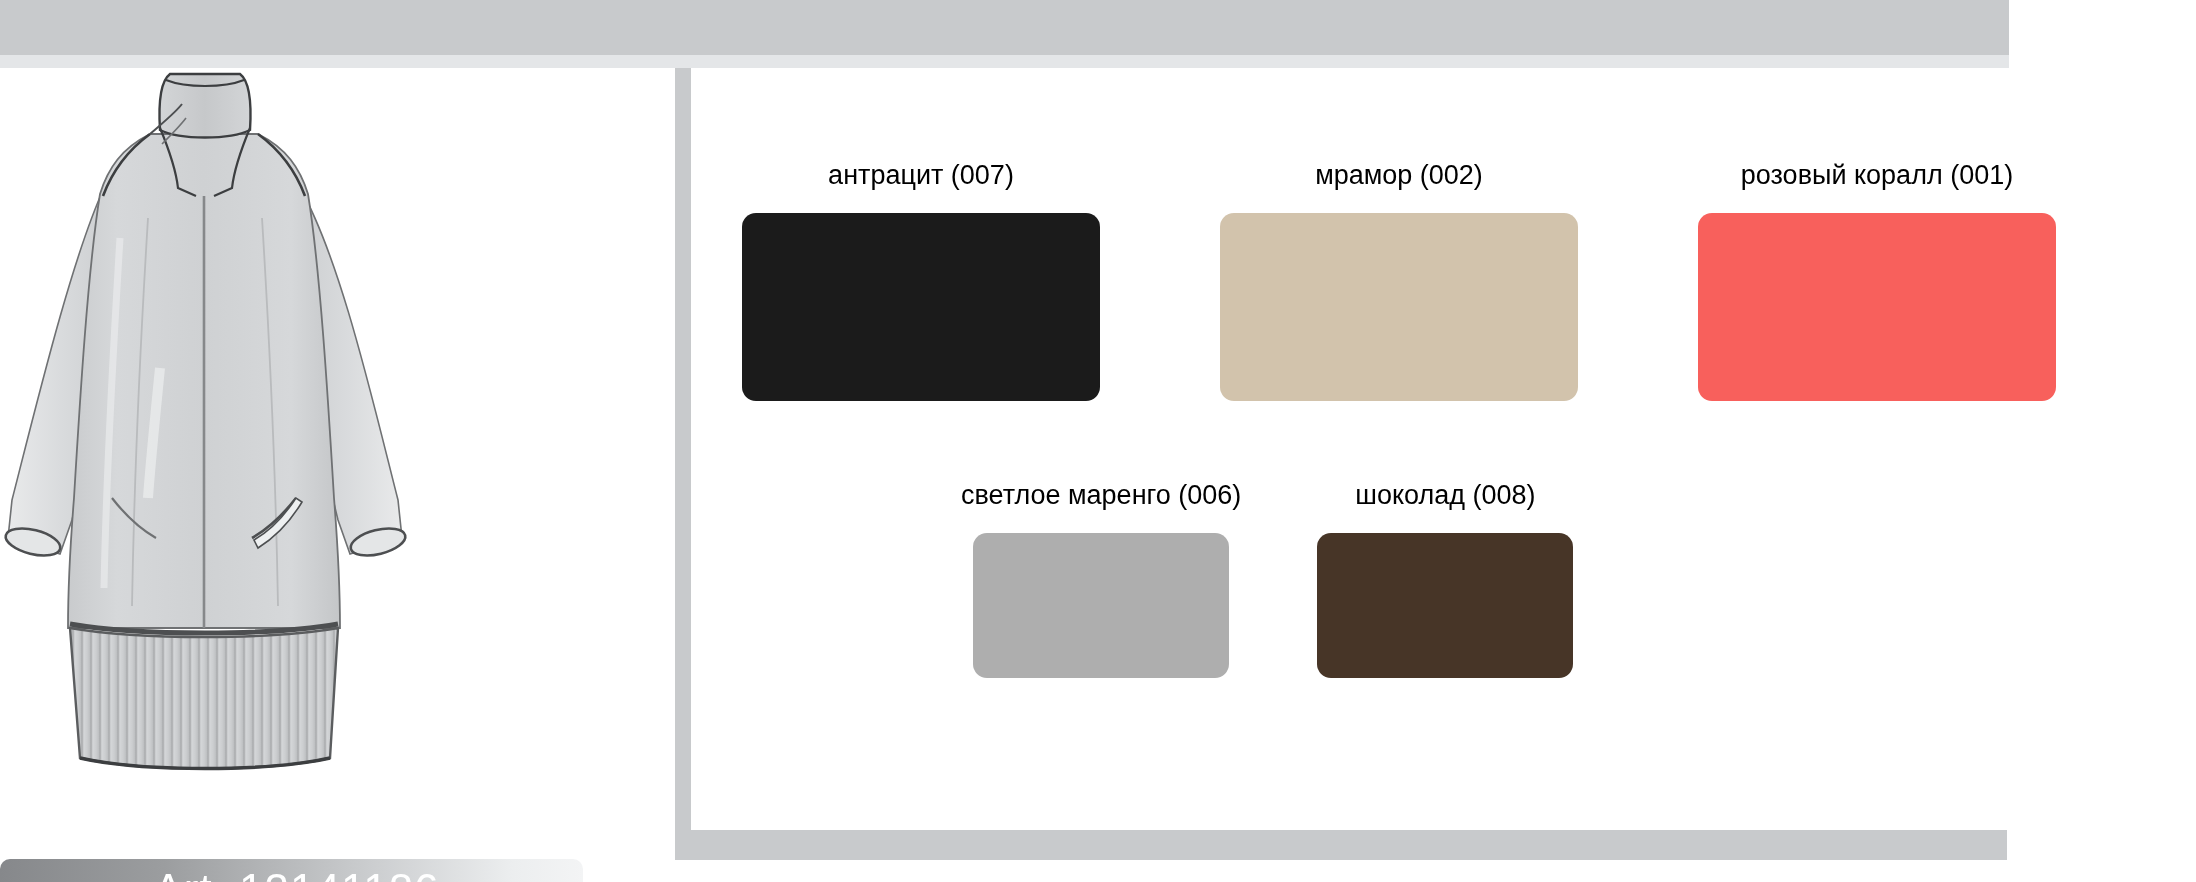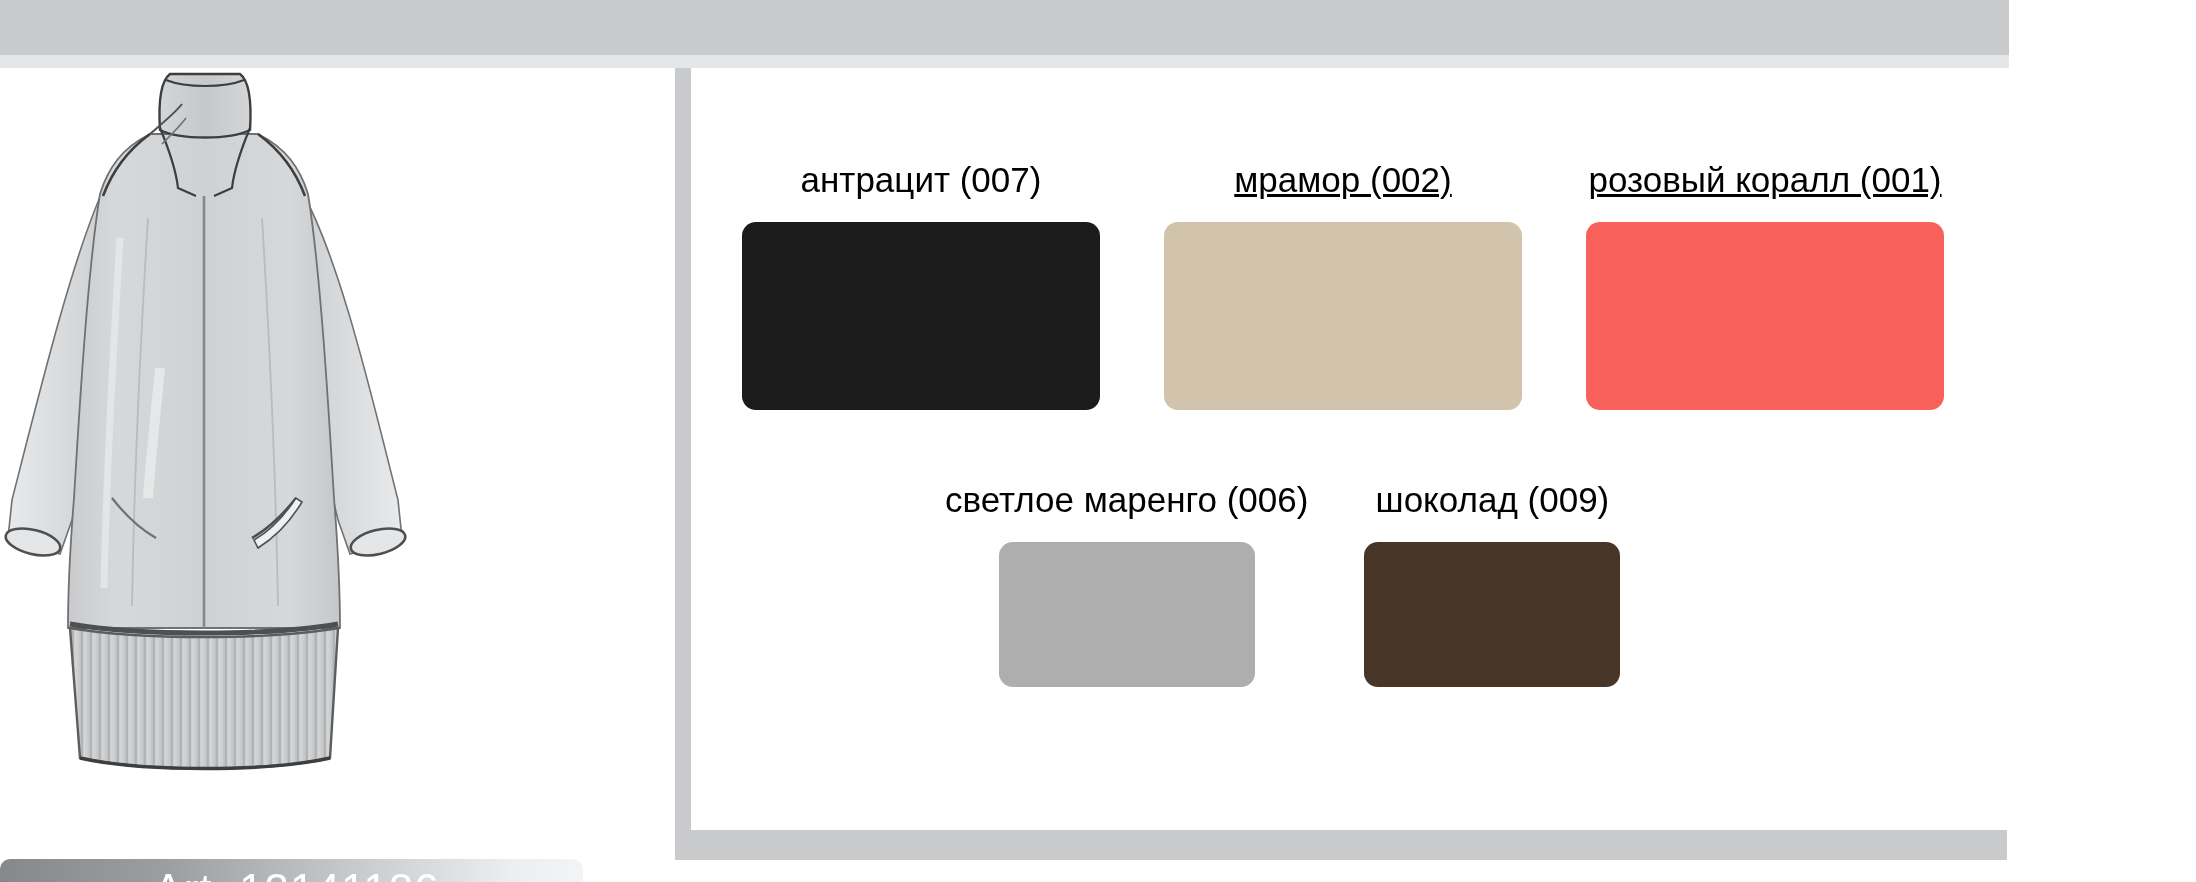--- a/index.html
+++ b/index.html
@@ -110,42 +110,43 @@
 
   .swatch-row {
     position: absolute;
     display: flex;
   }
   .row-top {
     left: 51px;
     top: 92px;
   }
   .row-bottom {
-    left: 254px;
+    left: 270px;
     top: 412px;
+    gap: 20px;
   }
   .swatch-cell {
     display: flex;
     flex-direction: column;
     align-items: center;
   }
   .swatch-label {
-    font-size: 35px;
+    font-size: 27px;
     color: #000000;
     font-family: "Liberation Sans", sans-serif;
     white-space: nowrap;
     margin-bottom: 22px;
     letter-spacing: 0px;
   }
   .swatch-chip {
     width: 358px;
     height: 188px;
     border-radius: 14px;
   }
-  .row-top .swatch-cell + .swatch-cell { margin-left: 64px; text-decoration: underline; }
+  .row-top .swatch-cell + .swatch-cell { margin-left: 120px; }
   .row-bottom .swatch-cell + .swatch-cell { margin-left: 56px; }
   .row-bottom .swatch-chip {
     width: 256px;
     height: 145px;
   }
 </style>
 </head>
 <body>
 
 <div id="screen">
@@ -274,21 +275,21 @@
     </div>
 
     <div class="swatch-row row-bottom">
 
       <div class="swatch-cell">
         <div class="swatch-label">светлое маренго (006)</div>
         <div class="swatch-chip" style="background-color: rgb(174, 174, 174);"></div>
       </div>
 
       <div class="swatch-cell">
-        <div class="swatch-label">шоколад (009)</div>
+        <div class="swatch-label">шоколад (008)</div>
         <div class="swatch-chip" style="background-color: rgb(71, 53, 39);"></div>
       </div>
 
     </div>
 
   </div>
 
 </div>
 
 </body></html>

